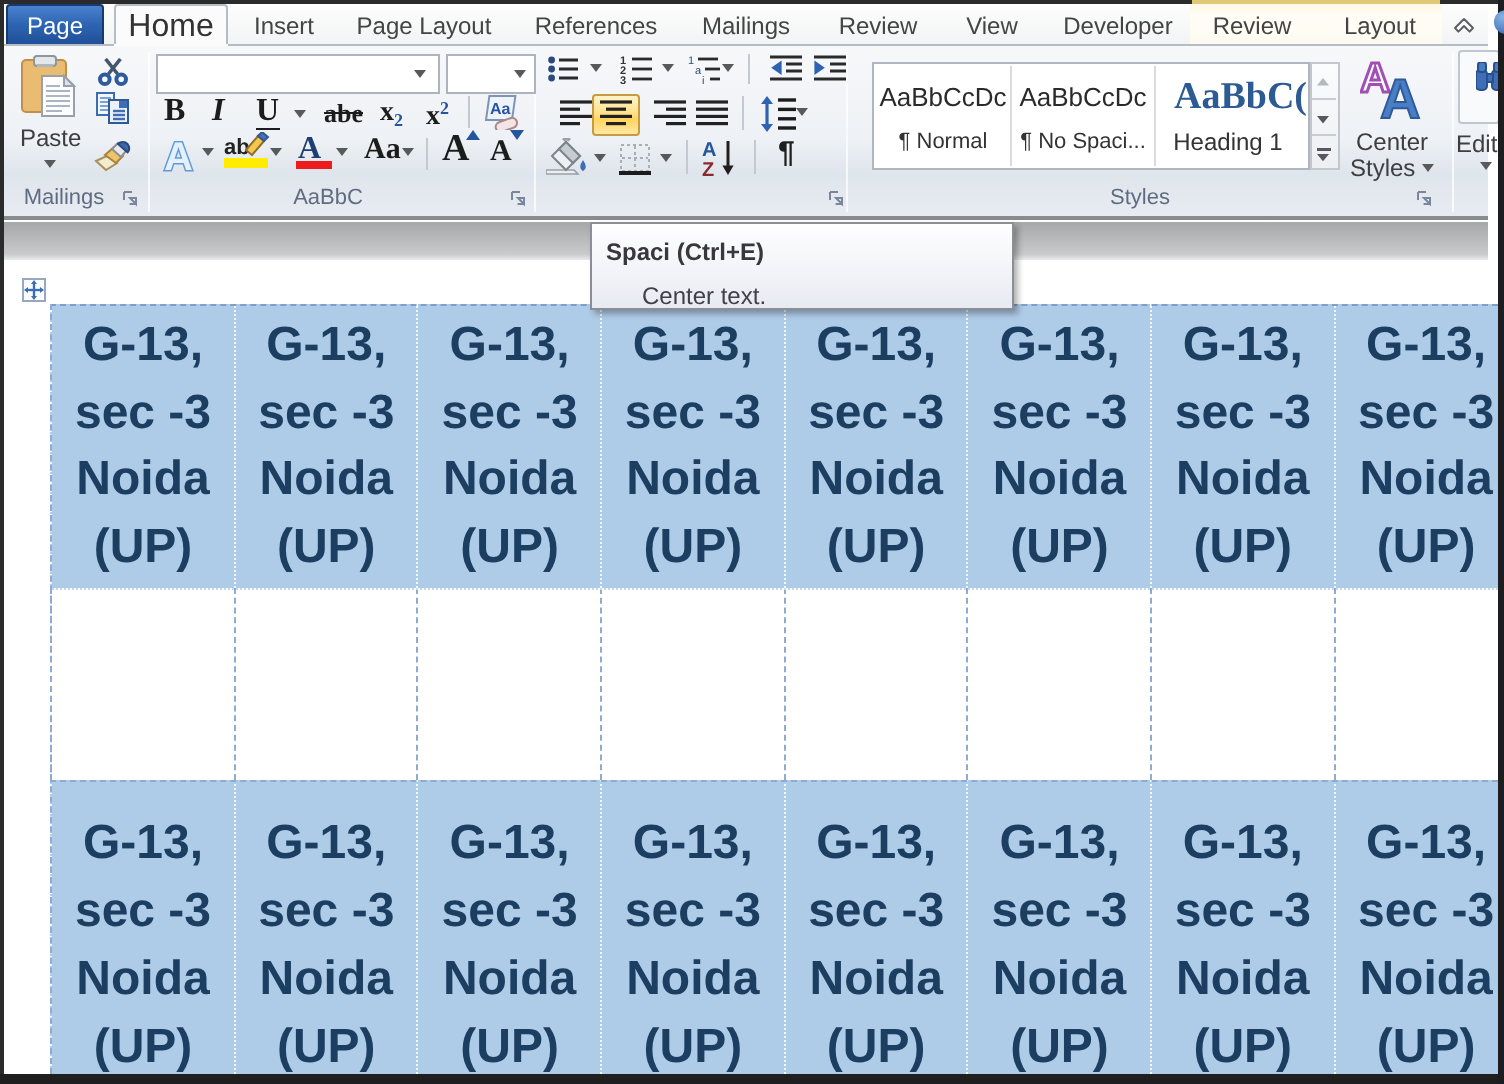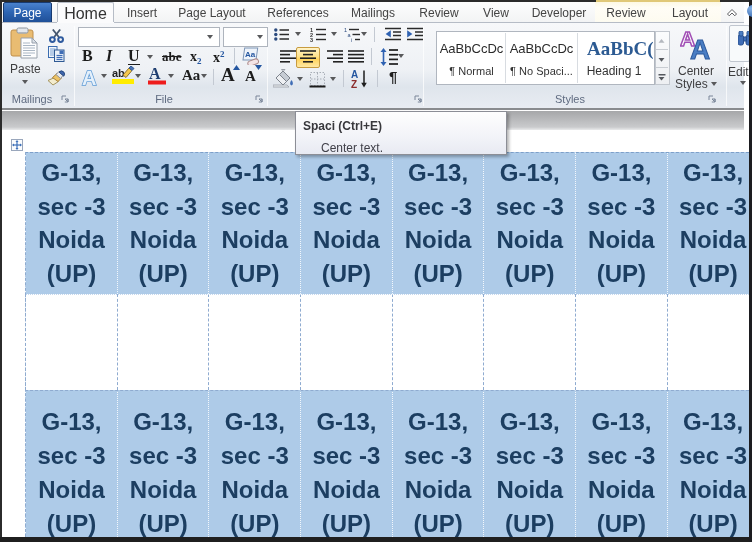--- a/index.html
+++ b/index.html
@@ -121,21 +121,21 @@
       <path d="M5.5 8.5 L10 4.5 L14.5 9 L11 12.5 Z" fill="#edc467" stroke="#a8813a"></path>
       <path d="M9 5.5 L12 2.5 L16 6.5 L13.5 9.5 Z" fill="#e8eaee" stroke="#8b9099"></path>
       <path d="M12 3 a3.4 3.4 0 0 1 4.8 0 a3.4 3.4 0 0 1 0 4.2 z" fill="#3f66ae" stroke="#27497e"></path>
     </svg>
     <svg class="dlg" style="left:59px" viewBox="0 0 10 10">
         <path d="M1 1 h4 M1 1 v4" stroke="#7a8699" fill="none"></path>
         <path d="M4 4 h3 v3 z M7 7 l-3.2 0 M7 7 l0 -3.2" stroke="#7a8699" fill="none"></path>
       </svg>
 
     <div class="grp" id="g-font" style="left:73px;width:178px">
-      <div class="glabel">File</div>
+      <div class="glabel">AaBbC</div>
     </div>
     <div class="cbox" style="left:76px;top:4px;width:142px;height:20px"></div>
     <div class="icn dd" style="left:205px;top:12px"></div>
     <div class="cbox" style="left:221px;top:4px;width:45px;height:20px"></div>
     <div class="icn dd" style="left:255px;top:12px"></div>
     <div class="icn" style="left:80px;top:24px;font-family:'Liberation Serif',serif;font-weight:bold;font-size:16px;color:#1c1c1c">B</div>
     <div class="icn" style="left:104px;top:24px;font-family:'Liberation Serif',serif;font-style:italic;font-weight:bold;font-size:16px;color:#1c1c1c">I</div>
     <div class="icn" style="left:126px;top:24px;font-family:'Liberation Serif',serif;font-weight:bold;font-size:16px;color:#1c1c1c;border-bottom:1.5px solid #1c1c1c;line-height:17px">U</div>
     <div class="icn dd" style="left:145px;top:32px"></div>
     <div class="icn" style="left:160px;top:26px;font-family:'Liberation Serif',serif;font-weight:bold;font-size:13px;color:#1c1c1c;text-decoration:line-through">abe</div>

